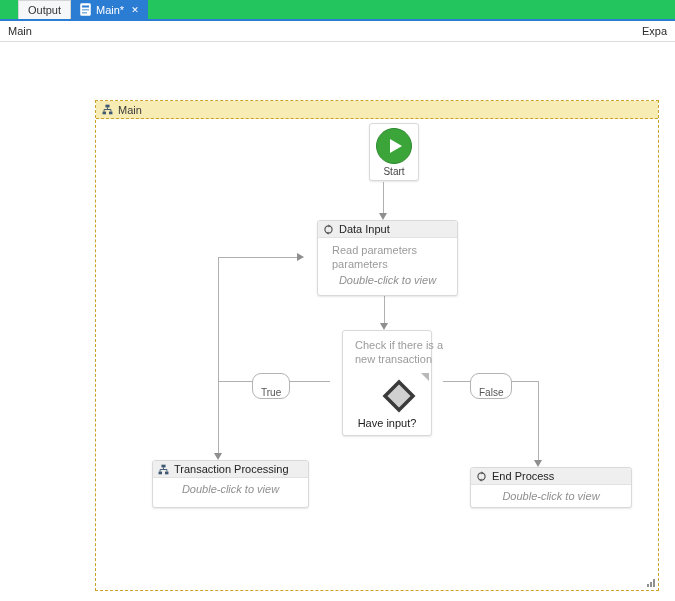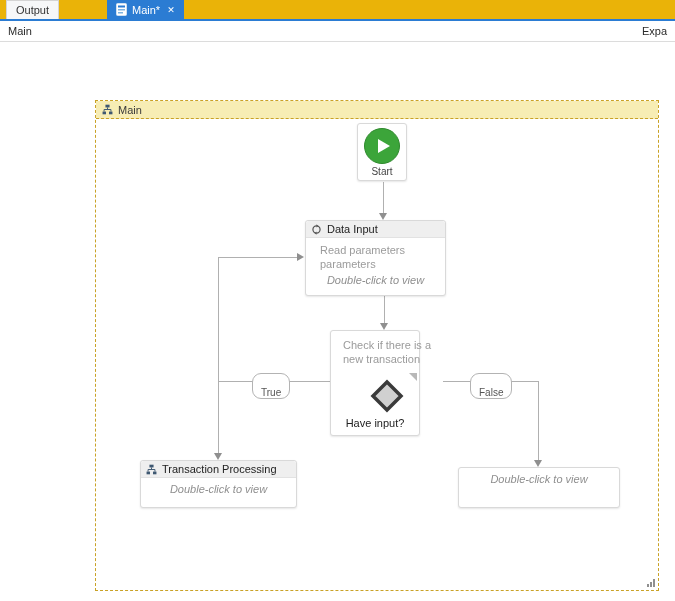--- a/index.html
+++ b/index.html
@@ -6,22 +6,22 @@
     --active-tab:#2b7cd3; --container-header-bg:#f7edb4; --container-border:#c9a227;
     --node-header-bg:#efefef; --node-border:#d9d9d9; --start-green:#3ca53a;
     --connector:#b0b0b0; --arrow:#8f8f8f; --diamond-fill:#d0d0d0; --diamond-stroke:#3a3a3a;
     --annotation-text:#9b9b9b; --hint-text:#8f8f8f; --icon-blue:#3e5871;
   }
   *{margin:0;padding:0;box-sizing:border-box;}
   body{font-family:"Liberation Sans",sans-serif;background:#fff;}
   .screen{position:relative;width:675px;height:601px;background:#fff;overflow:hidden;}
 
   
-  .tabstrip{position:absolute;left:0;top:0;width:675px;height:21px;background:#eab308;
-    border-bottom:2px solid var(--active-tab);display:flex;align-items:flex-end;padding-left:6px;gap:48px;}
+  .tabstrip{position:absolute;left:0;top:0;width:675px;height:21px;background:#22c55e;
+    border-bottom:2px solid var(--active-tab);display:flex;align-items:flex-end;padding-left:18px;}
   .tab{height:19px;display:flex;align-items:center;gap:5px;padding:0 9px;font-size:11px;color:#333;cursor:default;}
   .tab-plain{background:#f6f7f8;border:1px solid #d4d4d4;border-bottom:none;}
   .tab-active{background:var(--active-tab);color:#fff;}
   .tab-active .close{font-size:9px;color:#fff;margin-left:2px;}
 
   
   .breadcrumb-bar{position:absolute;left:0;top:21px;width:675px;height:21px;background:#fff;
     border-bottom:1px solid #dcdcdc;display:flex;align-items:center;font-size:11px;color:#2a2a2a;}
   .crumb{margin-left:8px;}
   .expand{margin-left:auto;margin-right:8px;}
@@ -40,21 +40,21 @@
   .line{position:absolute;background:var(--connector);z-index:1;}
   .arrow-down{position:absolute;width:0;height:0;border-left:4.5px solid transparent;
     border-right:4.5px solid transparent;border-top:7px solid var(--arrow);z-index:2;}
   .arrow-right{position:absolute;width:0;height:0;border-top:4.5px solid transparent;
     border-bottom:4.5px solid transparent;border-left:7px solid var(--arrow);z-index:2;}
   .pill{position:absolute;height:16px;line-height:14px;padding:12px 8px;background:#fff;
     border:1px solid #b3b3b3;border-radius:9px;font-size:10px;color:#555;z-index:3;}
 
   
   .node{position:absolute;background:#fff;border:1px solid var(--node-border);border-radius:3px;
-    box-shadow:0 1px 2px rgba(0,0,0,.10);z-index:4;font-size:11px;}
+    box-shadow:0 1px 2px rgba(0,0,0,.10);z-index:4;font-size:11px;margin-left:12px;}
   .node-header{height:17px;background:var(--node-header-bg);border-bottom:1px solid #e2e2e2;
     display:flex;align-items:center;gap:5px;padding-left:5px;color:#222;border-radius:3px 3px 0 0;}
   .annotation{color:var(--annotation-text);line-height:14px;}
   .hint{font-style:italic;color:var(--hint-text);text-align:center;}
 
   .start-node{left:357px;top:123px;width:50px;height:58px;text-align:center;}
   .start-circle{width:36px;height:36px;border-radius:50%;background:var(--start-green);
     border:1px solid #2f8a2e;margin:4px auto 0;display:flex;align-items:center;justify-content:center;}
   .play{width:0;height:0;border-top:7px solid transparent;border-bottom:7px solid transparent;
     border-left:12px solid #fff;margin-left:3px;}
@@ -190,16 +190,26 @@
             <rect x="0.8" y="11" width="5" height="4" fill="#3e5871"></rect>
             <rect x="10.2" y="11" width="5" height="4" fill="#3e5871"></rect>
           </svg>
       </span>
       <span>Transaction Processing</span>
     </div>
     <div class="hint">Double-click to view</div>
   </div>
 
   <div class="node ep-node">
+    <div class="node-header">
+      <span class="icon">
+        <svg width="11" height="11" viewBox="0 0 16 16">
+            <circle cx="8" cy="8" r="5.2" fill="none" stroke="#555" stroke-width="1.8"></circle>
+            <path d="M8 0.5l2.6 2.3L8 5z" fill="#555"></path>
+            <path d="M8 11l-2.6 2.3L8 15.5z" fill="#555"></path>
+          </svg>
+      </span>
+      <span>End Process</span>
+    </div>
     <div class="hint">Double-click to view</div>
   </div>
 
 </div>
 
 </body></html>

